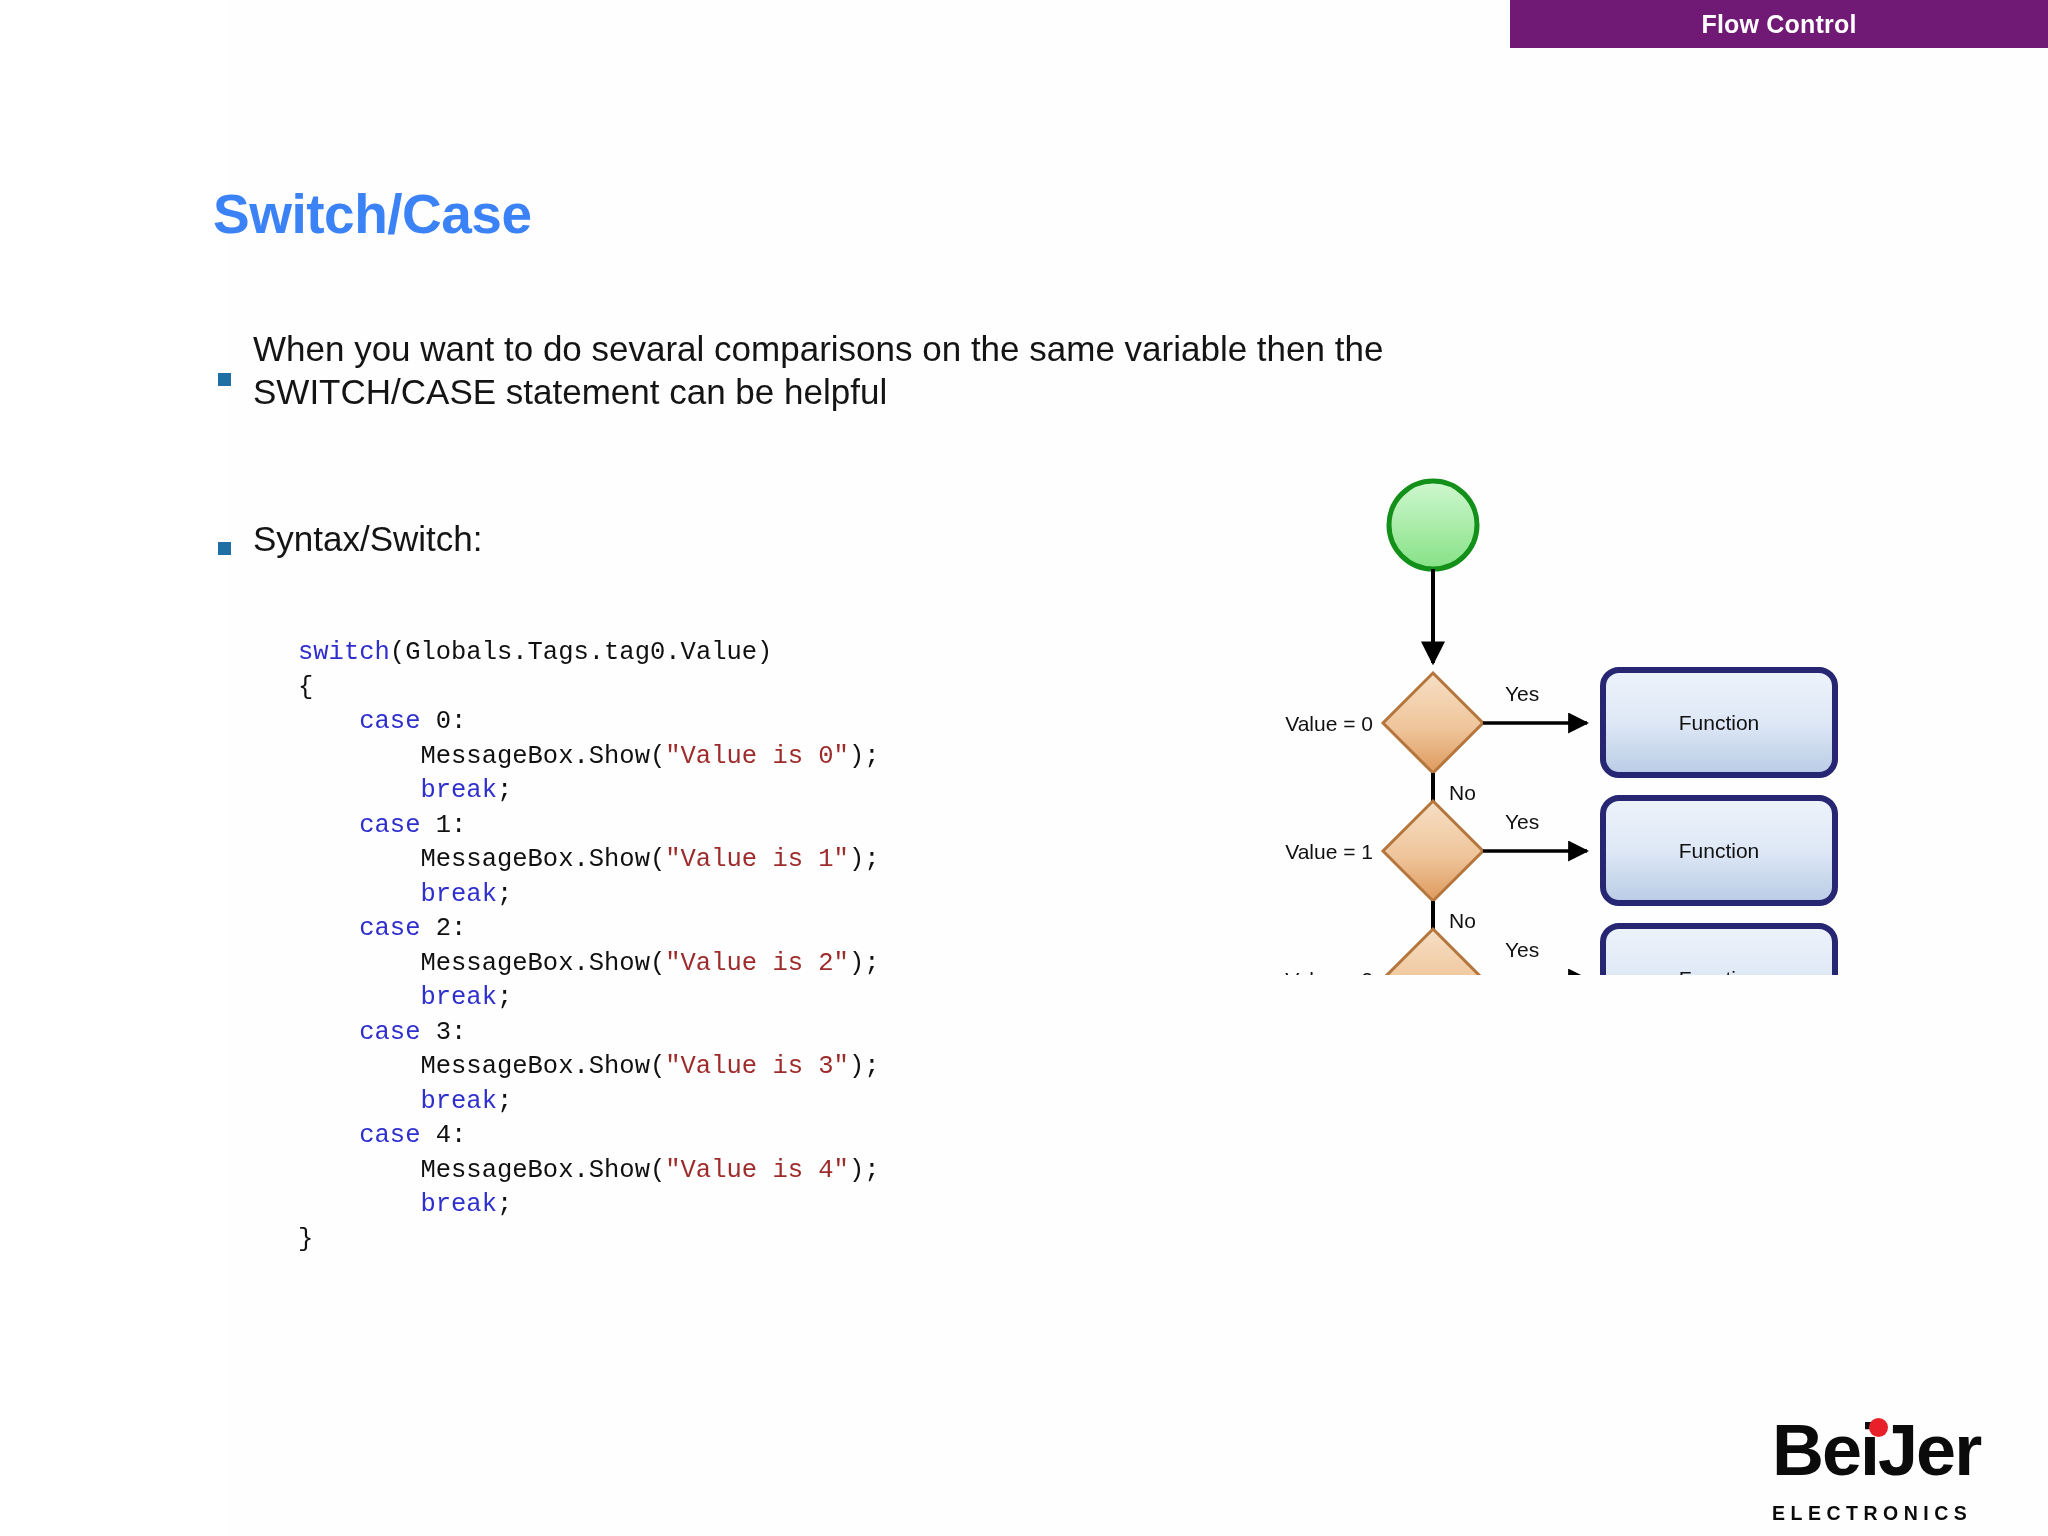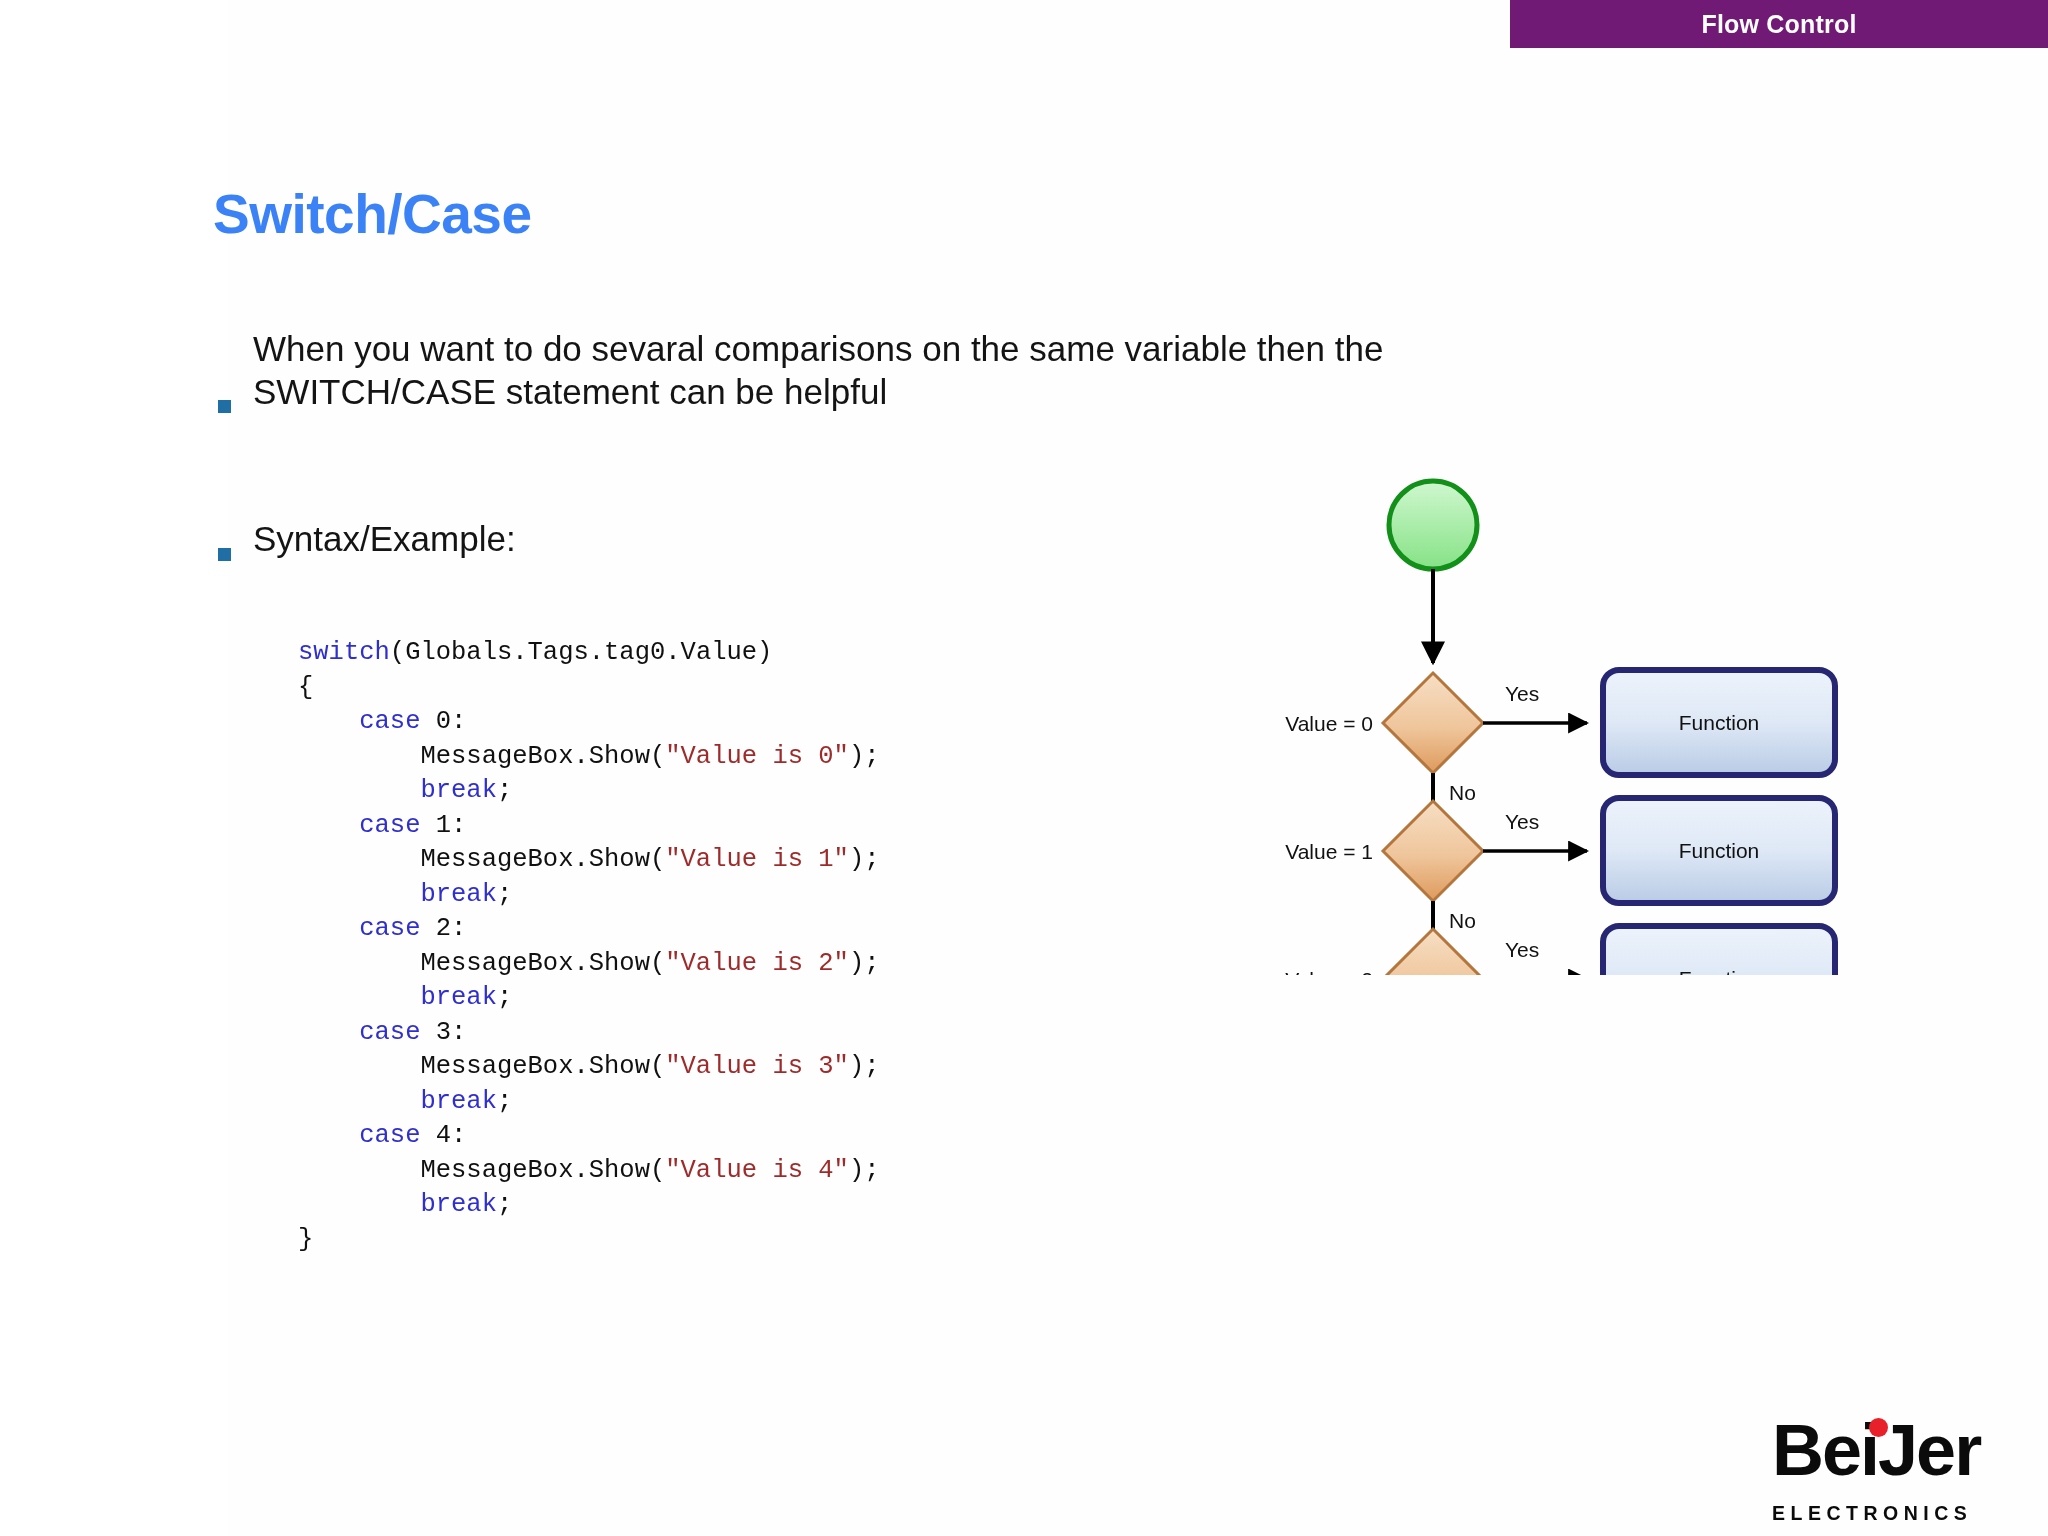--- a/index.html
+++ b/index.html
@@ -41,21 +41,21 @@
     font-weight:bold;
     color:#3b82f6;
     letter-spacing:-0.5px;
     line-height:1;
   }
 
   
   .bullet-row {
     position:absolute;
     display:flex;
-    align-items:flex-end;
+    align-items:center;
   }
   .bullet-marker {
     width:13px; height:13px;
     background:#1F6FA5;
     margin-top:18px;
     margin-right:22px;
     flex:0 0 auto;
   }
   .bullet-text {
     font-size:35px;
@@ -132,21 +132,21 @@
 
 <h1 id="page-title">Switch/Case</h1>
 
 <div class="bullet-row" id="bullet-1">
   <span class="bullet-marker"></span>
   <span class="bullet-text">When you want to do sevaral comparisons on the same variable then the SWITCH/CASE statement can be helpful</span>
 </div>
 
 <div class="bullet-row" id="bullet-2">
   <span class="bullet-marker"></span>
-  <span class="bullet-text">Syntax/Example:</span>
+  <span class="bullet-text">Syntax/Switch:</span>
 </div>
 
 <div id="code-block"><div class="line"><span class="kw">switch</span><span class="pln">(Globals.Tags.tag0.Value)</span></div><div class="line"><span class="brc">{</span></div><div class="line"><span>    </span><span class="kw">case</span><span class="pln"> 0:</span></div><div class="line"><span>        </span><span class="pln">MessageBox.Show(</span><span class="str">"Value is 0"</span><span class="pln">);</span></div><div class="line"><span>        </span><span class="kw">break</span><span class="pln">;</span></div><div class="line"><span>    </span><span class="kw">case</span><span class="pln"> 1:</span></div><div class="line"><span>        </span><span class="pln">MessageBox.Show(</span><span class="str">"Value is 1"</span><span class="pln">);</span></div><div class="line"><span>        </span><span class="kw">break</span><span class="pln">;</span></div><div class="line"><span>    </span><span class="kw">case</span><span class="pln"> 2:</span></div><div class="line"><span>        </span><span class="pln">MessageBox.Show(</span><span class="str">"Value is 2"</span><span class="pln">);</span></div><div class="line"><span>        </span><span class="kw">break</span><span class="pln">;</span></div><div class="line"><span>    </span><span class="kw">case</span><span class="pln"> 3:</span></div><div class="line"><span>        </span><span class="pln">MessageBox.Show(</span><span class="str">"Value is 3"</span><span class="pln">);</span></div><div class="line"><span>        </span><span class="kw">break</span><span class="pln">;</span></div><div class="line"><span>    </span><span class="kw">case</span><span class="pln"> 4:</span></div><div class="line"><span>        </span><span class="pln">MessageBox.Show(</span><span class="str">"Value is 4"</span><span class="pln">);</span></div><div class="line"><span>        </span><span class="kw">break</span><span class="pln">;</span></div><div class="line"><span class="brc">}</span></div></div>
 
 <div id="flowchart">
   <svg width="640" height="520" viewBox="0 0 640 520" xmlns="http://www.w3.org/2000/svg">
     <defs>
       <linearGradient id="gradStart" x1="0" y1="0" x2="0" y2="1">
         <stop offset="0%" stop-color="#CFF7CF"></stop>
         <stop offset="100%" stop-color="#86E286"></stop>

